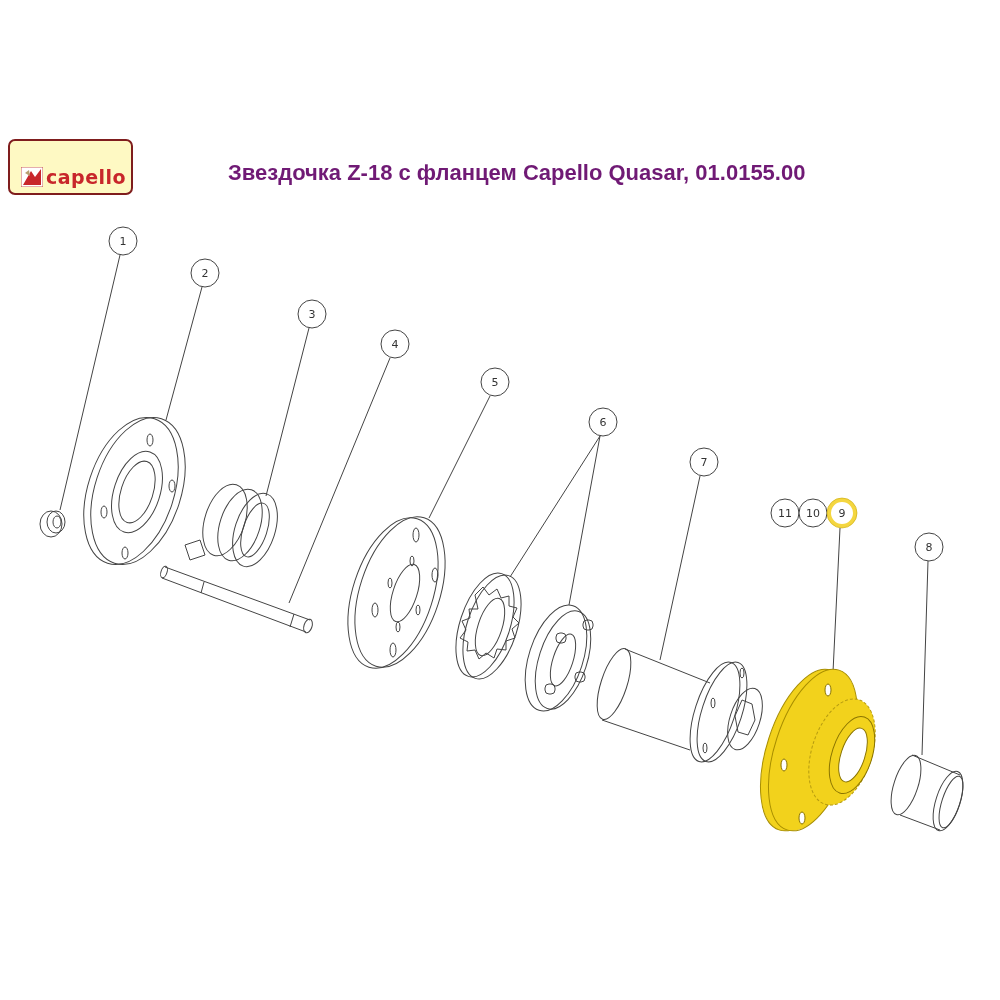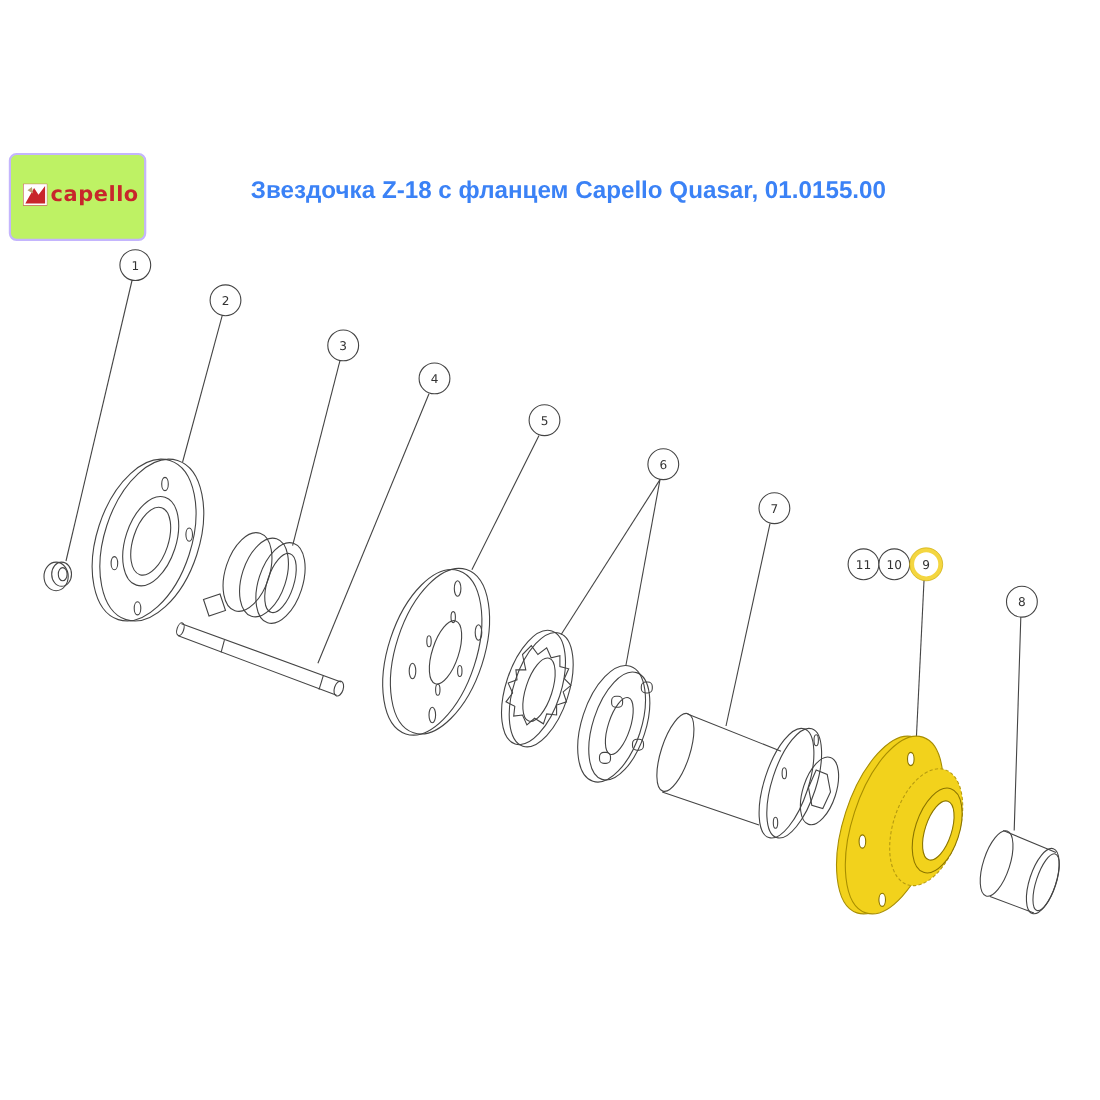--- a/index.html
+++ b/index.html
@@ -1,21 +1,21 @@
 <!DOCTYPE html>
 <html><head>
 <meta charset="utf-8">
 <style>
   html, body { margin:0; padding:0; background:#ffffff; }
   body { width:1000px; height:1000px; position:relative; overflow:hidden; font-family:"Liberation Sans", sans-serif; }
-  .logo-box { position:absolute; left:8px; top:139px; width:125px; height:80px; border:2px solid #c4b5fd; border-radius:7px; background:#bef264; box-sizing:border-box; }
+  .logo-box { position:absolute; left:8px; top:139px; width:125px; height:56px; border:2px solid #7f1d1d; border-radius:7px; background:#fef9c3; box-sizing:border-box; }
   .logo-inner { position:absolute; left:11px; top:26px; display:flex; align-items:center; }
   .logo-mark { width:22px; height:20px; margin-right:3px; }
   .logo-text { font-family:"DejaVu Sans", sans-serif; font-weight:bold; font-size:19px; color:#c8262b; letter-spacing:0.5px; line-height:20px; }
-  .title { position:absolute; left:228px; top:160px; font-family:"Liberation Sans", sans-serif; font-weight:bold; font-size:22px; color:#3b82f6; white-space:nowrap;text-align:center; }
+  .title { position:absolute; left:228px; top:160px; font-family:"Liberation Sans", sans-serif; font-weight:bold; font-size:22px; color:#701a75; white-space:nowrap;text-align:center; }
   svg.drawing { position:absolute; left:0; top:0; }
   .callout-label { font-family:"DejaVu Sans", sans-serif; font-size:11px; fill:#333; }
 </style>
 </head>
 <body>
 
 <div class="logo-box">
   <div class="logo-inner">
     <svg class="logo-mark" viewBox="0 0 22 20">
       <rect x="0" y="0" width="22" height="20" fill="#fff" stroke="#b33" stroke-width="0.8"></rect>

